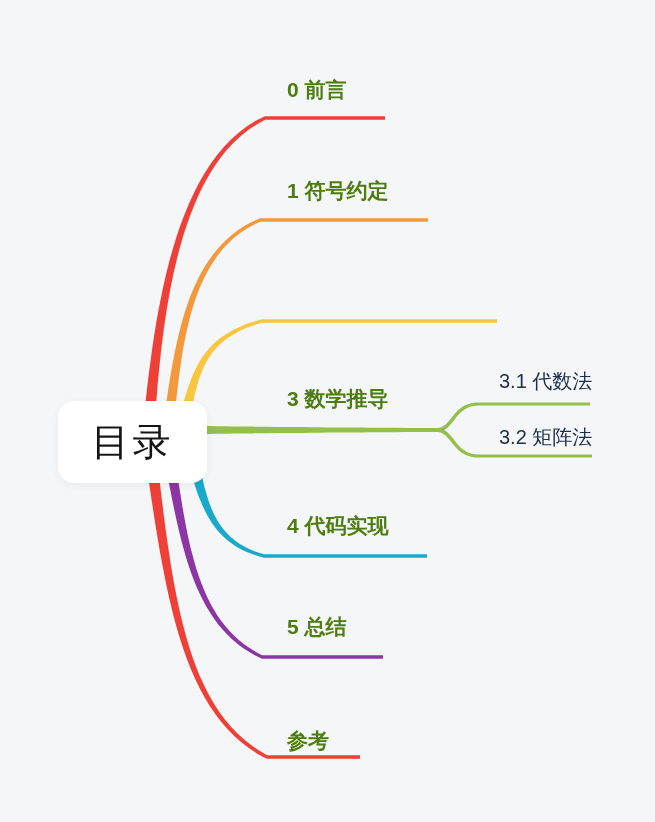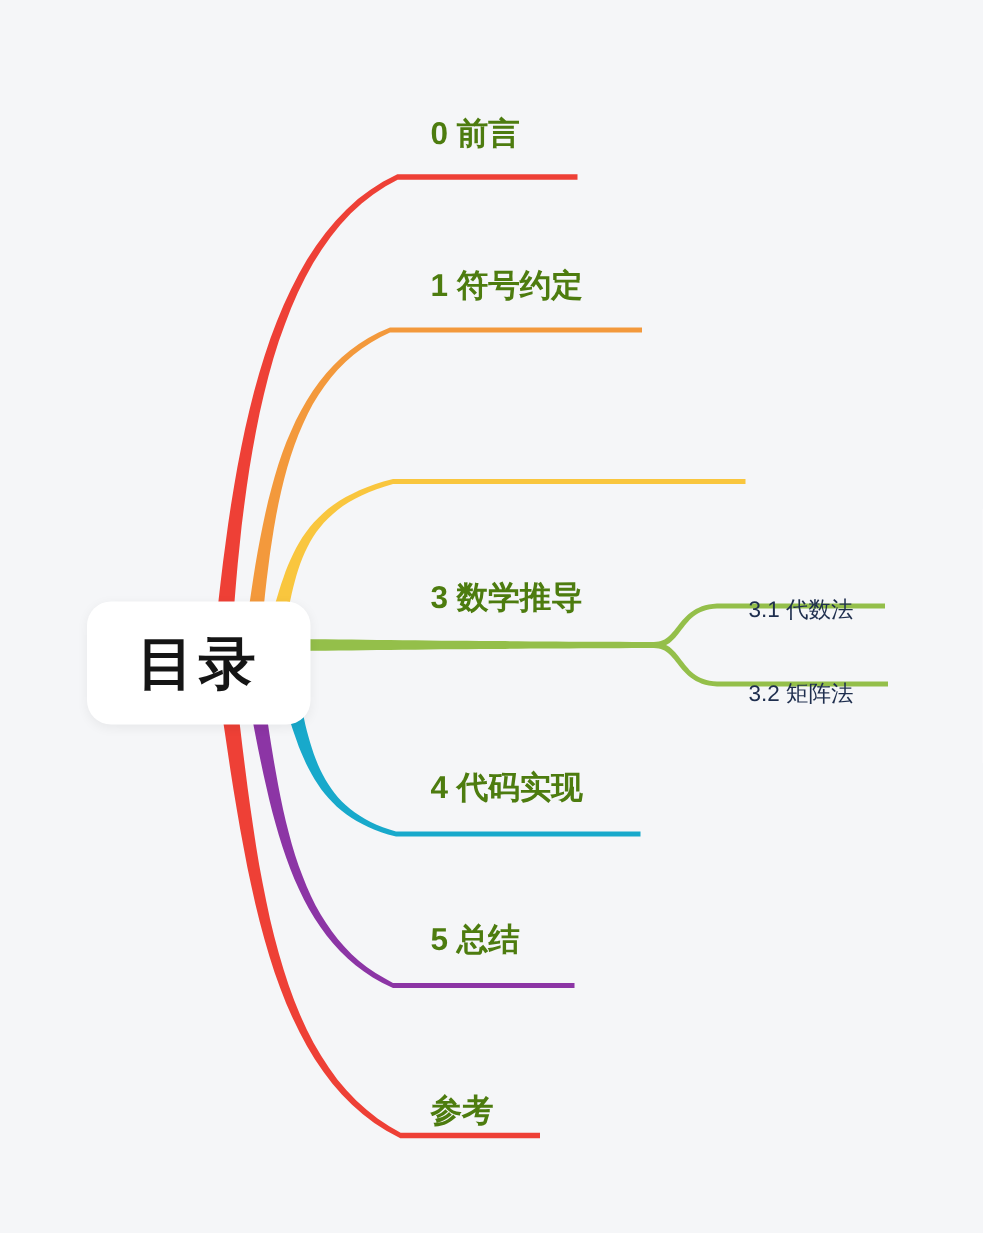--- a/index.html
+++ b/index.html
@@ -9,32 +9,32 @@
     background:#f5f6f8;
     overflow:hidden;
     font-family:"Liberation Sans",sans-serif;
   }
   svg.links{position:absolute;left:0;top:0;}
   .root-node{
     position:absolute;left:58px;top:401px;width:149px;height:82px;
     background:#ffffff;border-radius:16px;
     box-shadow:0 2px 8px rgba(0,0,0,0.06);
     display:flex;align-items:center;justify-content:center;
-    font-size:38px;font-weight:bold;color:#151515;letter-spacing:3px;
+    font-size:38px;font-weight:normal;color:#151515;letter-spacing:3px;
     z-index:2;cursor:default;
   }
   .topic{
     position:absolute;
     font-size:21px;font-weight:bold;color:#4d7c0f;
     line-height:30px;white-space:nowrap;z-index:2;
   }
   .subtopic{
     position:absolute;
-    font-size:15px;font-weight:400;color:#1e2e4e;
-    line-height:22px;white-space:nowrap;z-index:2;margin-top:26px;
+    font-size:20px;font-weight:400;color:#1e2e4e;
+    line-height:22px;white-space:nowrap;z-index:2;
   }
 </style>
 </head>
 <body>
 
 <div class="canvas">
 
   <svg class="links" width="655" height="822" id="linkLayer">
       <path d="M155.5,412.5L156.4,400.4L157.4,388.1L158.5,375.7L159.8,363.1L161.1,350.5L162.7,337.8L164.4,325.1L166.3,312.4L168.4,299.8L170.7,287.3L173.2,274.9L176.0,262.7L179.0,250.7L182.3,238.9L185.9,227.4L189.9,216.3L194.1,205.4L198.6,195.0L203.5,185.0L208.8,175.4L214.5,166.3L220.5,157.8L226.9,149.8L233.8,142.4L241.1,135.7L248.8,129.6L257.1,124.2L265.1,119.8L385.0,119.8L385.0,116.2L264.9,116.2L255.2,121.1L246.7,126.6L238.6,132.7L231.0,139.6L223.8,147.1L217.1,155.1L210.7,163.8L204.7,173.0L199.2,182.6L194.0,192.8L189.1,203.3L184.6,214.2L180.3,225.5L176.4,237.1L172.8,248.9L169.4,261.0L166.3,273.3L163.4,285.8L160.8,298.4L158.3,311.1L156.1,323.8L154.0,336.6L152.1,349.3L150.4,362.0L148.7,374.6L147.2,387.1L145.8,399.4L144.5,411.5Z" fill="#ee4036"></path>
       <path d="M175.0,412.6L175.9,403.8L176.8,395.1L177.8,386.3L178.9,377.6L180.0,369.0L181.3,360.5L182.6,352.1L184.1,343.7L185.7,335.5L187.5,327.4L189.4,319.5L191.5,311.7L193.8,304.1L196.3,296.8L199.0,289.6L202.0,282.6L205.2,275.9L208.6,269.4L212.4,263.2L216.4,257.3L220.7,251.6L225.3,246.3L230.3,241.3L235.6,236.6L241.3,232.3L247.4,228.3L253.8,224.7L260.0,221.7L428.0,221.7L428.0,218.3L260.0,218.3L252.3,221.7L245.5,225.3L239.2,229.3L233.3,233.7L227.7,238.4L222.4,243.5L217.5,248.9L212.8,254.7L208.5,260.7L204.5,267.0L200.7,273.6L197.2,280.4L194.0,287.5L190.9,294.7L188.1,302.2L185.5,309.9L183.1,317.8L180.9,325.8L178.8,333.9L176.9,342.2L175.1,350.6L173.4,359.1L171.8,367.7L170.3,376.4L168.9,385.1L167.6,393.8L166.3,402.6L165.0,411.4Z" fill="#f3993c"></path>

